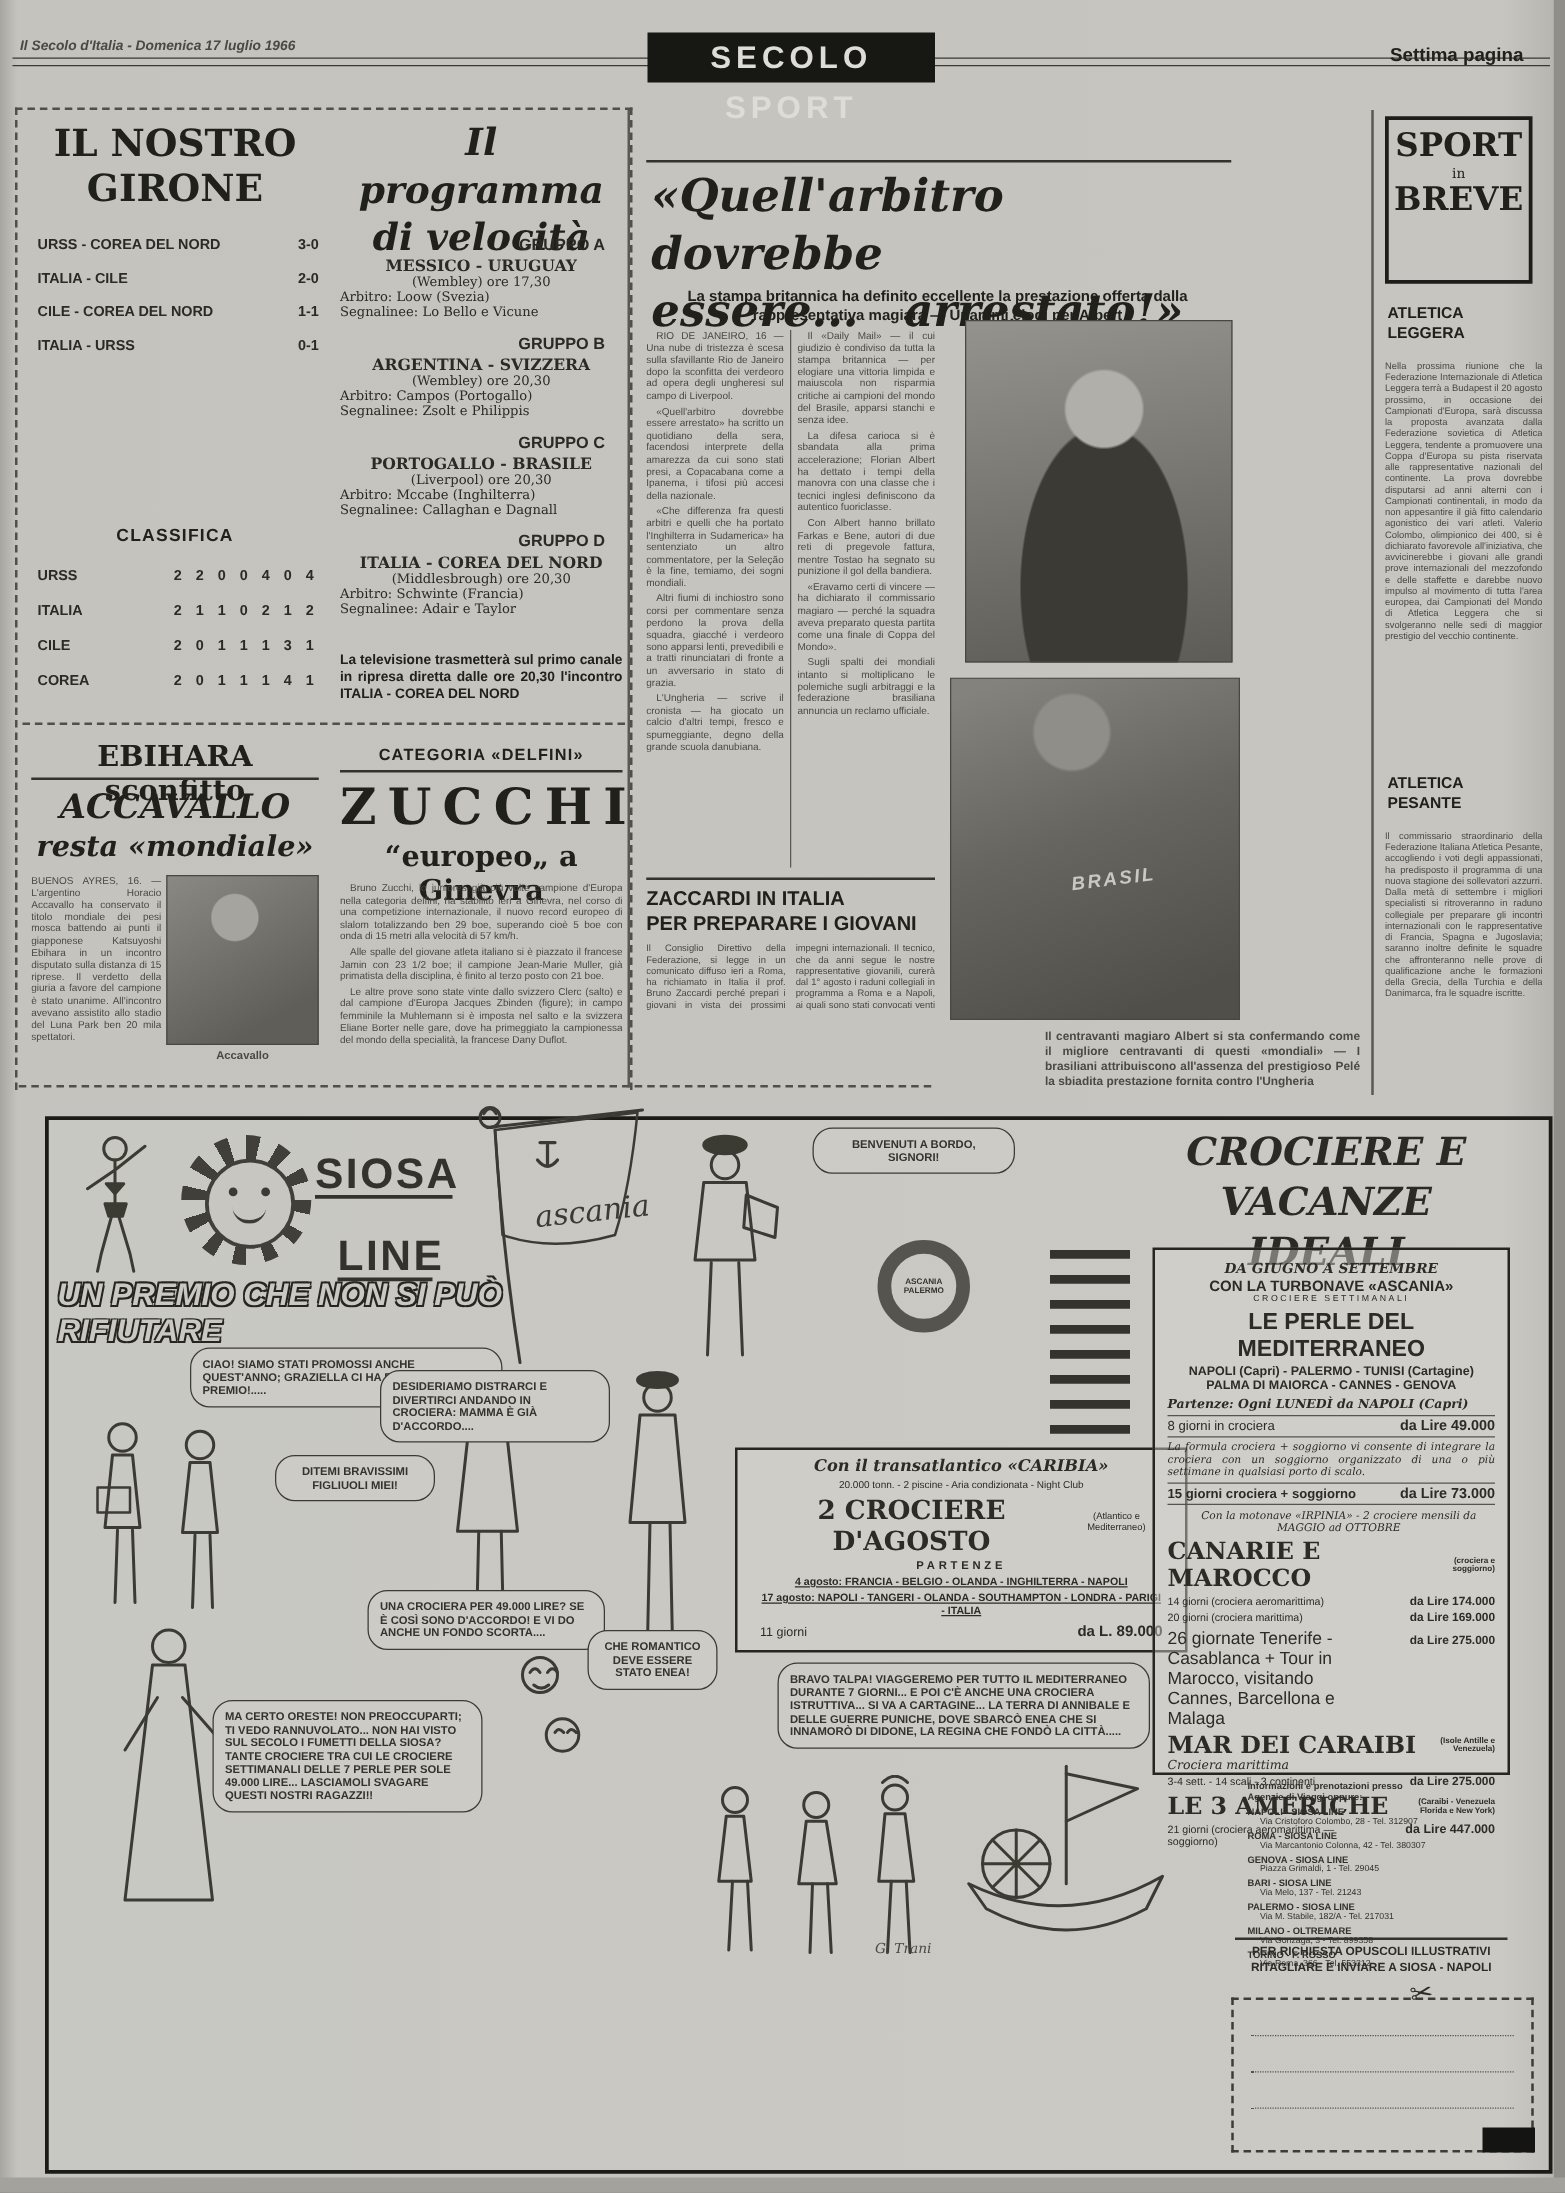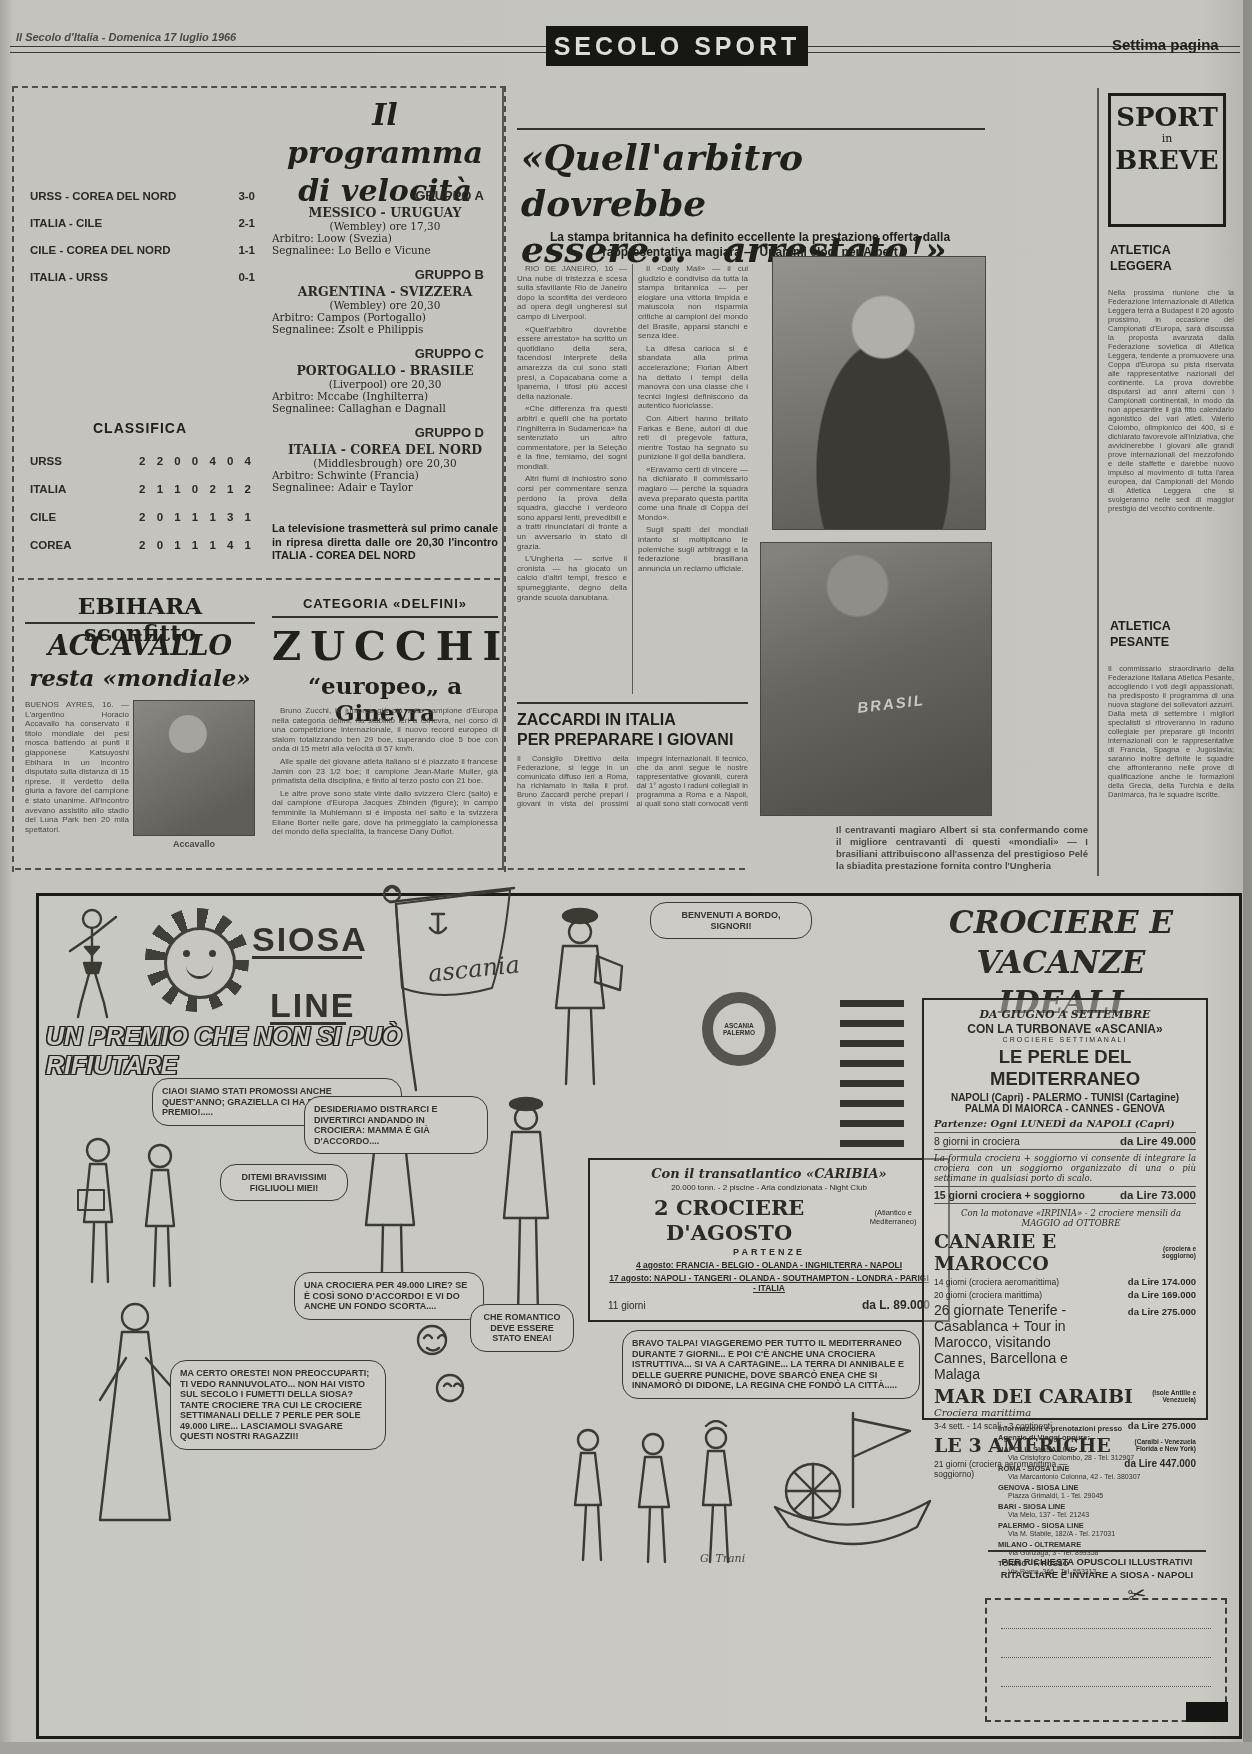--- a/index.html
+++ b/index.html
@@ -77,36 +77,40 @@
 </head>
 <body>
 
 <div class="page">
 
   <div class="abs" style="left:1243px;top:0;width:9px;height:1754px;background:#8f8e89;"></div>
   <div class="abs" style="left:0;top:1742px;width:1252px;height:12px;background:#a3a29d;"></div>
 
   <div class="abs sans b i smudge" style="left:16px;top:31px;width:340px;font-size:11px;">Il Secolo d'Italia - Domenica 17 luglio 1966</div>
   <div class="abs" style="left:10px;top:46px;width:1230px;height:5px;border-top:1.5px solid #3a3934;border-bottom:1.5px solid #3a3934;"></div>
-  <div class="abs masthead sans" style="left:546px;top:26px;width:262px;height:40px;">SECOLO SPORT</div>
+  <div class="abs masthead sans" style="left:518px;top:26px;width:230px;height:40px;">SECOLO SPORT</div>
   <div class="abs sans b ink" style="left:1112px;top:36px;width:130px;font-size:15px;">Settima pagina</div>
 
   <div class="abs leftbox" style="left:12px;top:86px;width:490px;height:784px;"></div>
   <div class="abs dash" style="left:15px;top:868px;width:730px;height:0;"></div>
 
+  <div class="abs serif ctr ink" style="left:25px;top:98px;width:230px;font-weight:900;font-size:30px;line-height:36px;">
+    <div>IL NOSTRO</div>
+    <div>GIRONE</div>
+  </div>
   <div class="abs" style="left:30px;top:190px;width:225px;">
 
       <div class="score-row">
         <span>URSS - COREA DEL NORD</span>
         <span>3-0</span>
       </div>
 
       <div class="score-row">
         <span>ITALIA - CILE</span>
-        <span>2-1</span>
+        <span>2-0</span>
       </div>
 
       <div class="score-row">
         <span>CILE - COREA DEL NORD</span>
         <span>1-1</span>
       </div>
 
       <div class="score-row">
         <span>ITALIA - URSS</span>
         <span>0-1</span>

